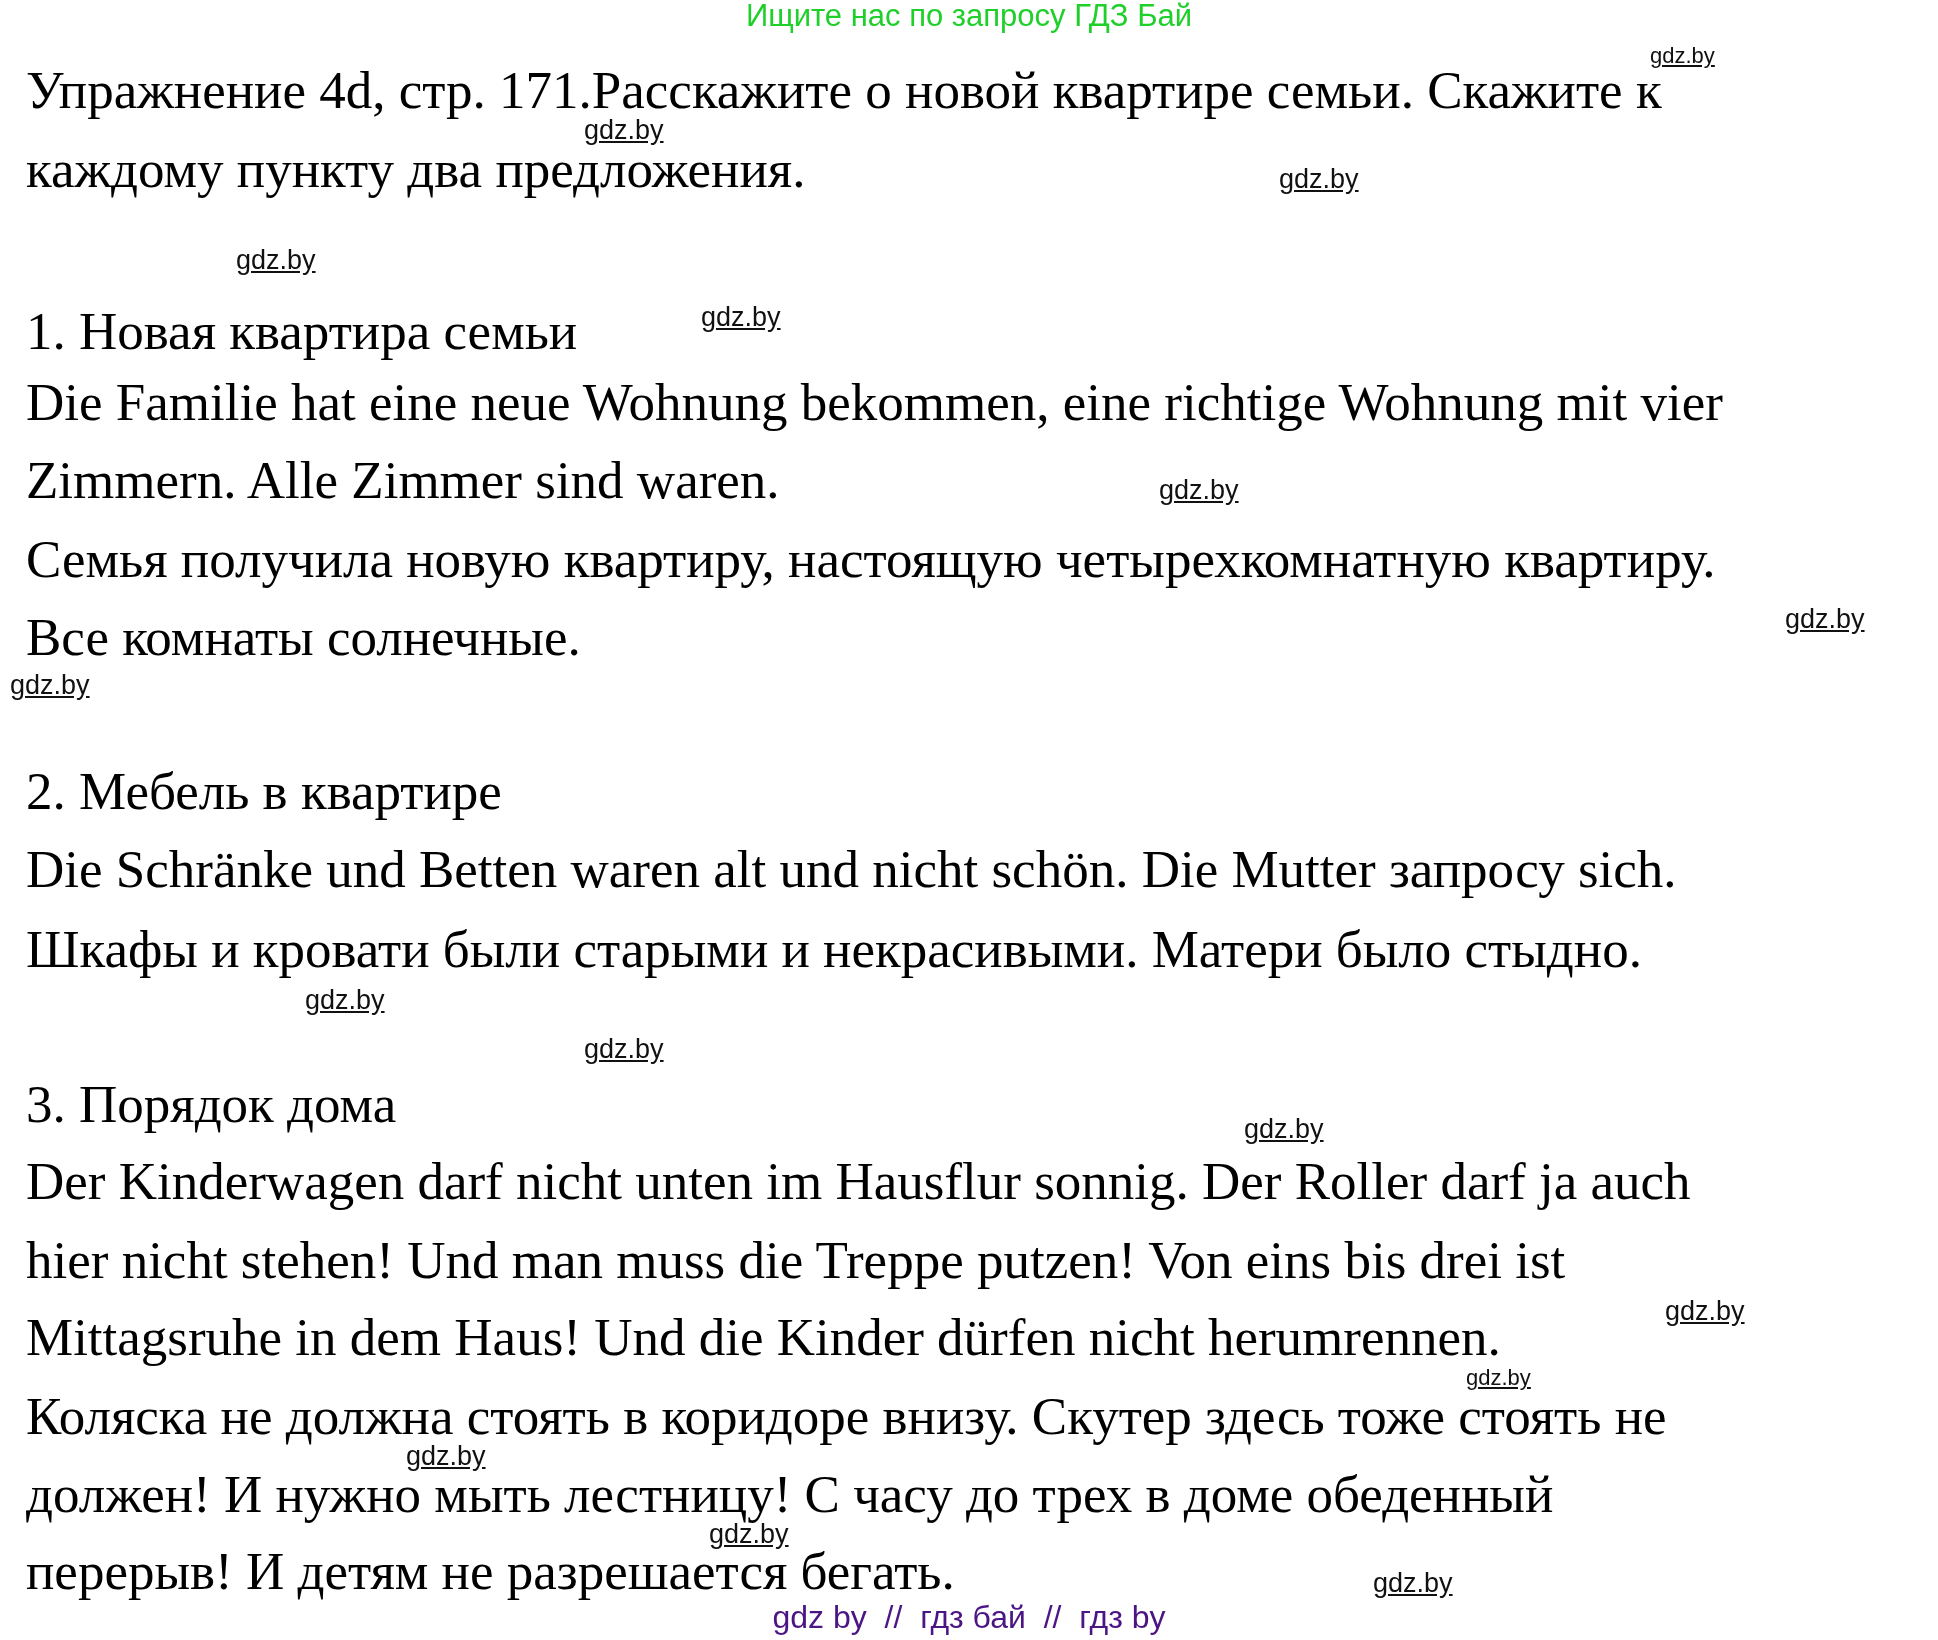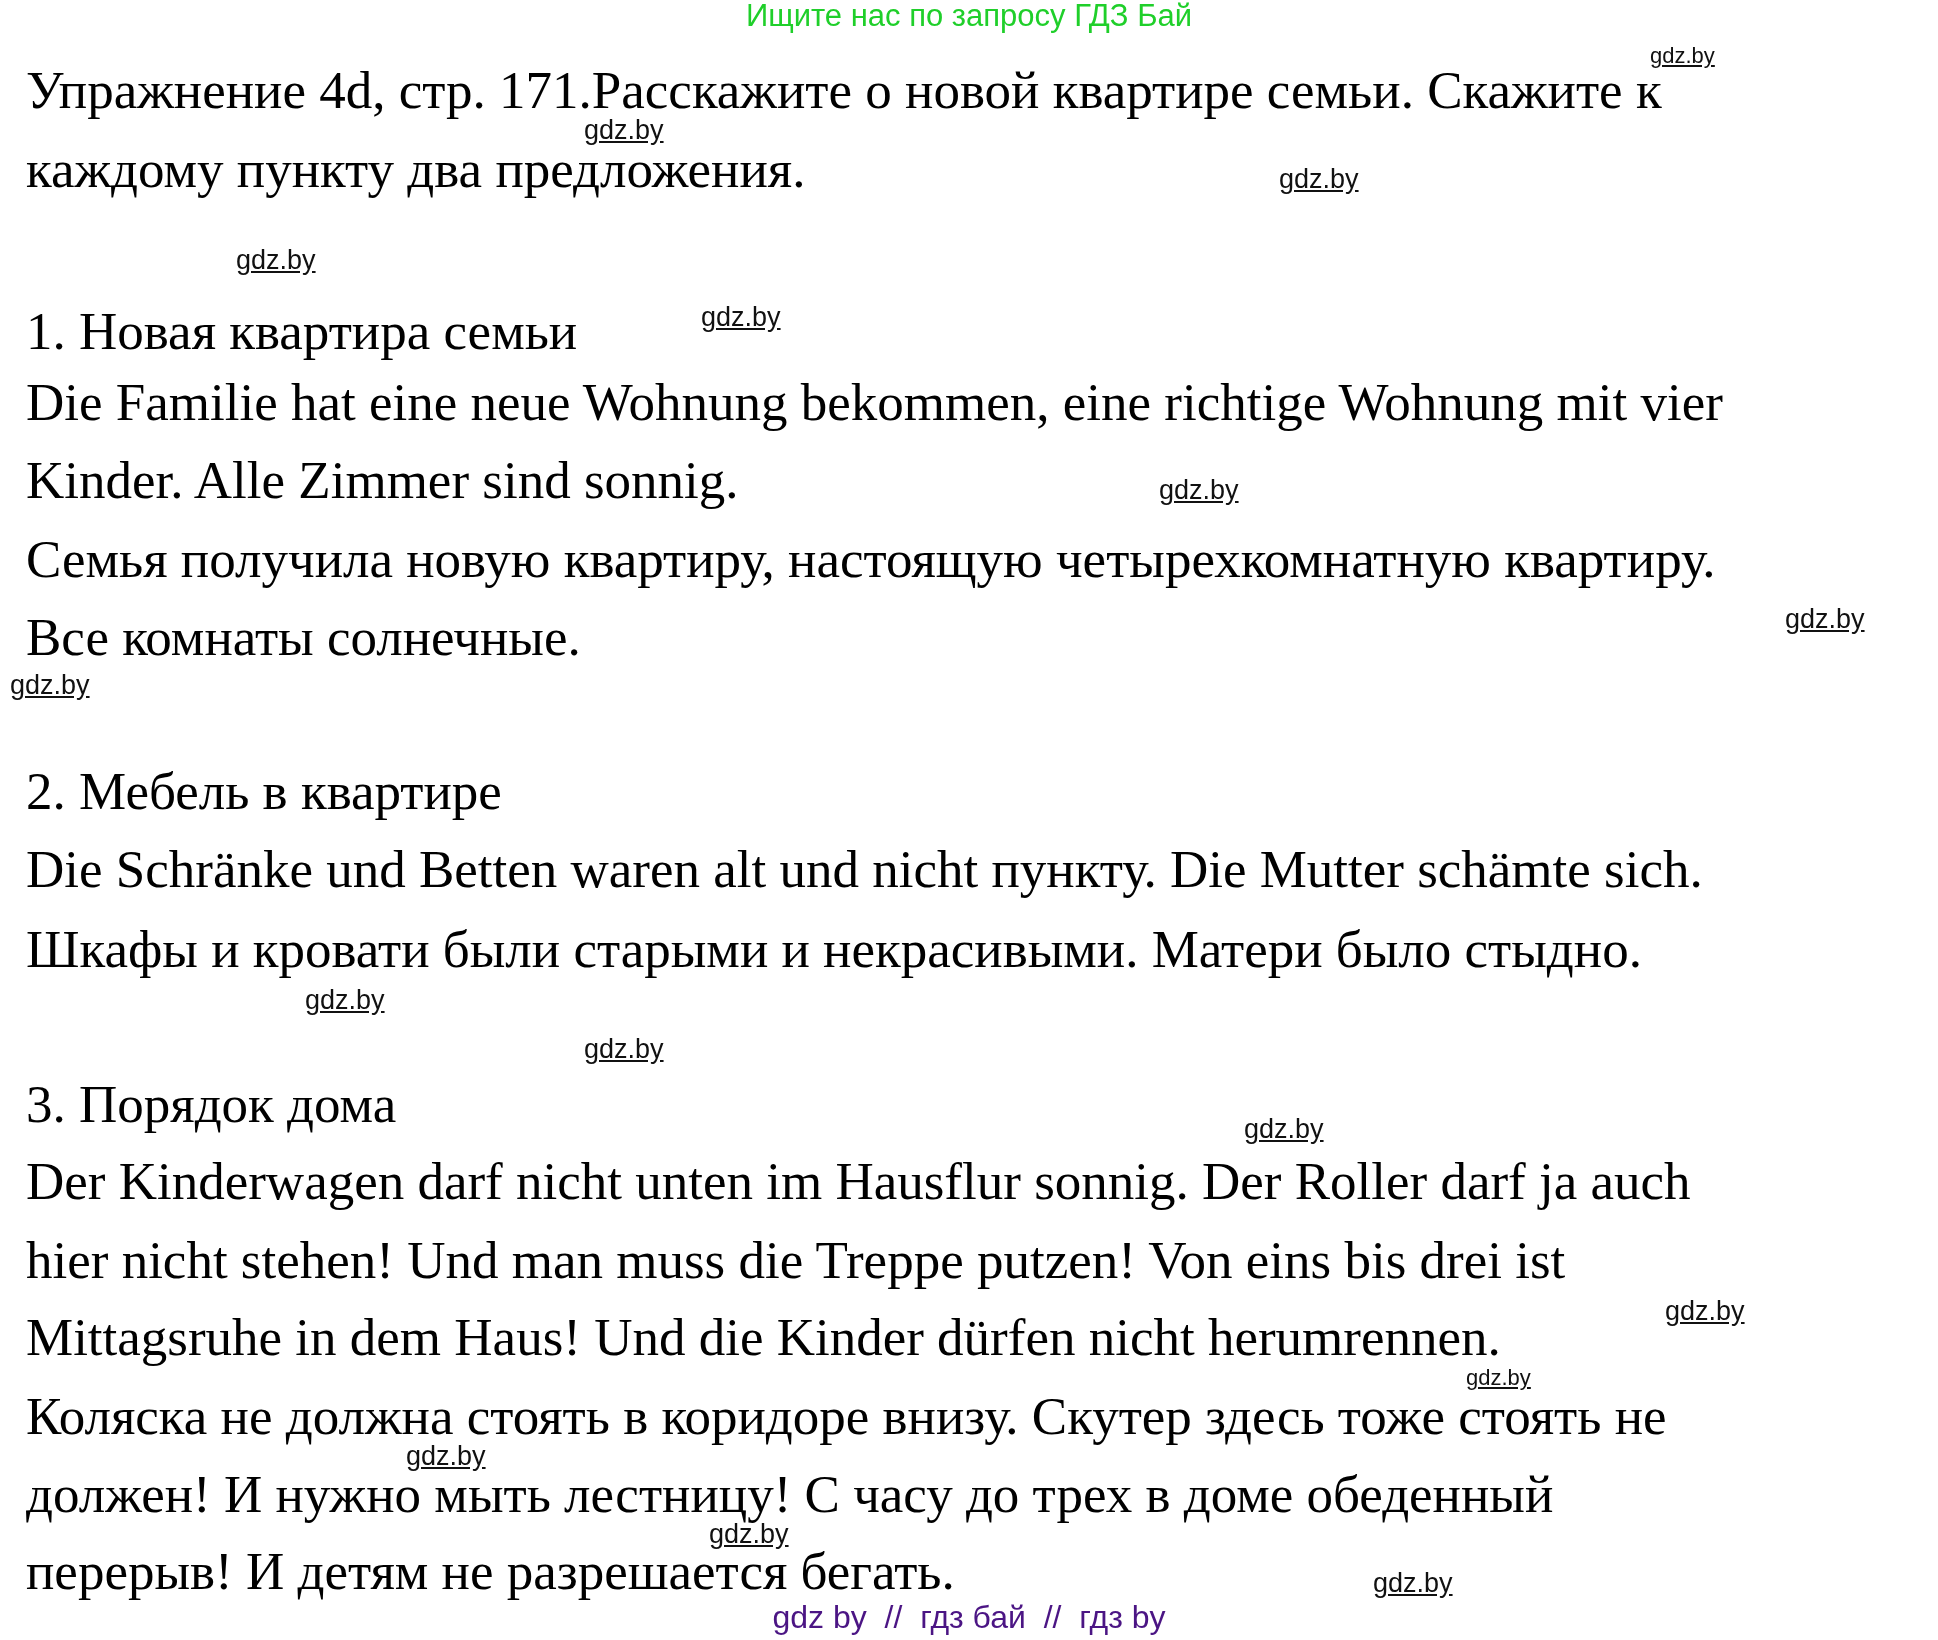--- a/index.html
+++ b/index.html
@@ -29,26 +29,26 @@
 </head>
 <body>
 
 <div class="top-banner">Ищите нас по запросу ГДЗ Бай</div>
 
 <div class="line" style="top:90px">Упражнение 4d, стр. 171.Расскажите о новой квартире семьи. Скажите к</div>
 <div class="line" style="top:169px">каждому пункту два предложения.</div>
 
 <div class="line" style="top:331px">1. Новая квартира семьи</div>
 <div class="line" style="top:402px">Die Familie hat eine neue Wohnung bekommen, eine richtige Wohnung mit vier</div>
-<div class="line" style="top:480px">Kinder. Alle Zimmer sind sonnig.</div>
+<div class="line" style="top:480px">Zimmern. Alle Zimmer sind waren.</div>
 <div class="line" style="top:559px">Семья получила новую квартиру, настоящую четырехкомнатную квартиру.</div>
 <div class="line" style="top:637px">Все комнаты солнечные.</div>
 
 <div class="line" style="top:791px">2. Мебель в квартире</div>
-<div class="line" style="top:869px">Die Schränke und Betten waren alt und nicht пункту. Die Mutter schämte sich.</div>
+<div class="line" style="top:869px">Die Schränke und Betten waren alt und nicht schön. Die Mutter запросу sich.</div>
 <div class="line" style="top:949px">Шкафы и кровати были старыми и некрасивыми. Матери было стыдно.</div>
 
 <div class="line" style="top:1104px">3. Порядок дома</div>
 <div class="line" style="top:1181px">Der Kinderwagen darf nicht unten im Hausflur sonnig. Der Roller darf ja auch</div>
 <div class="line" style="top:1260px">hier nicht stehen! Und man muss die Treppe putzen! Von eins bis drei ist</div>
 <div class="line" style="top:1337px">Mittagsruhe in dem Haus! Und die Kinder dürfen nicht herumrennen.</div>
 <div class="line" style="top:1416px">Коляска не должна стоять в коридоре внизу. Скутер здесь тоже стоять не</div>
 <div class="line" style="top:1494px">должен! И нужно мыть лестницу! С часу до трех в доме обеденный</div>
 <div class="line" style="top:1571px">перерыв! И детям не разрешается бегать.</div>
 

